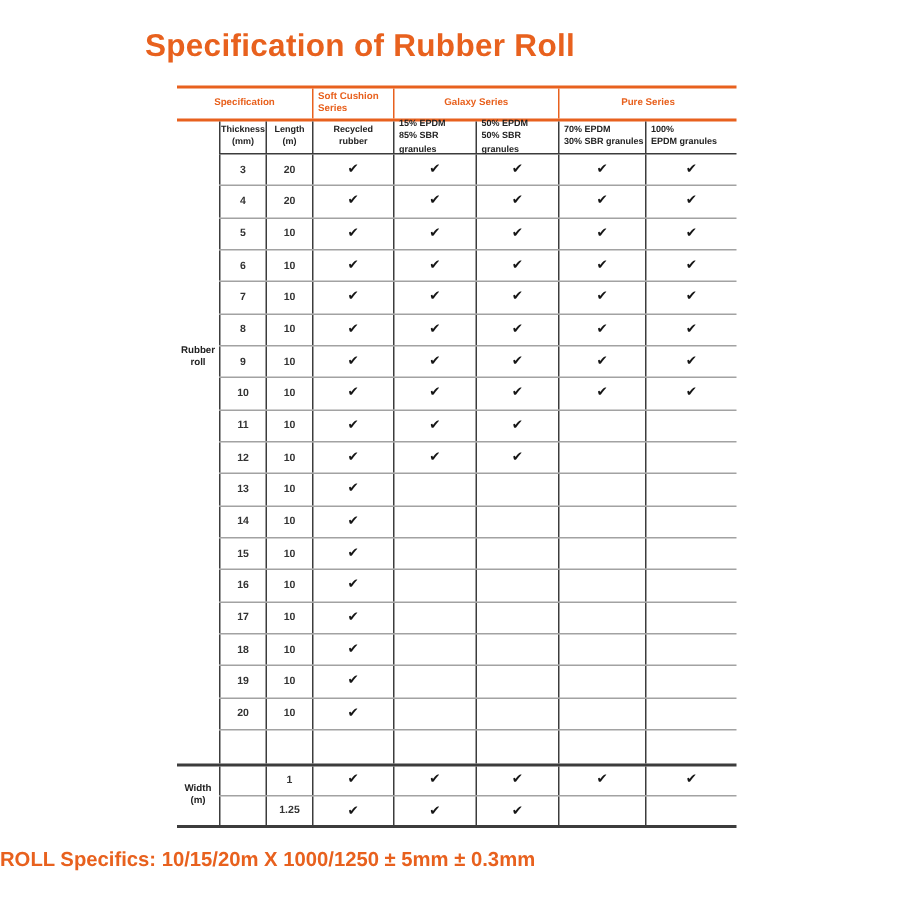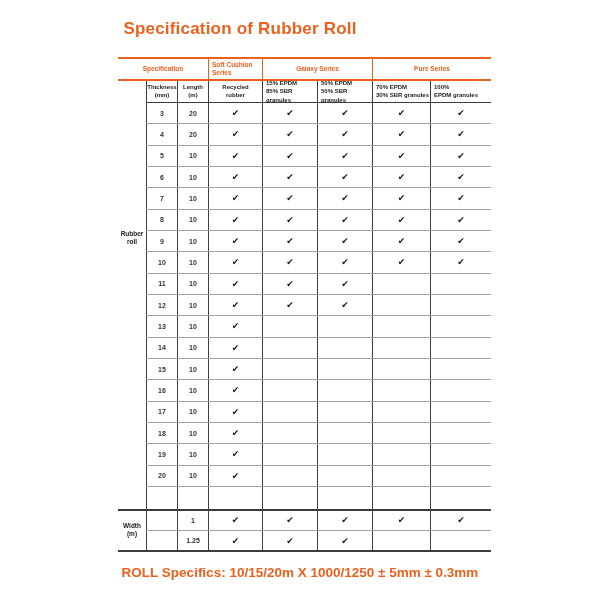--- a/index.html
+++ b/index.html
@@ -11,21 +11,21 @@
   }
   html, body { width: 600px; height: 600px; }
   body {
     position: relative;
     background: #ffffff;
     font-family: "Liberation Sans", sans-serif;
     overflow: hidden;
   }
   .title {
     position: absolute; top: 19px; left: 0; width: 480px;
-    text-align: center; font-size: 17px; font-weight: 800;
+    text-align: center; font-size: 21px; font-weight: 800;
     color: var(--accent); letter-spacing: 0.2px;
   }
   .spec-table {
     position: absolute; left: 118px; top: 57px; width: 373px; height: 495px;
     border-top: 2px solid var(--accent);
     border-bottom: 2px solid var(--dark);
     display: flex; flex-direction: column;
     color: var(--text);
   }
   
@@ -66,21 +66,21 @@
   
   .width-section { display: flex; height: 43px; border-top: 2px solid var(--dark); }
   .widthlabel-col { width: 28px; display: flex; align-items: center; justify-content: center;
                     text-align: center; font-size: 6.5px; font-weight: 700; line-height: 1.3;
                     white-space: pre-line; }
   .width-content { width: 345px; display: flex; flex-direction: column; }
   .width-row { flex: 1; }
   .width-row:first-child { border-bottom: 1px solid var(--light); }
   .footer {
     position: absolute; top: 565px; left: 0; width: 600px;
-    text-align: center; font-size: 13.5px; font-weight: 800; color: var(--accent);
+    font-size: 13.5px; font-weight: 800; color: var(--accent);
   }
 </style>
 </head>
 <body>
 
 <div class="title">Specification of Rubber Roll</div>
 
 <div class="spec-table">
 
   <div class="ghead">

